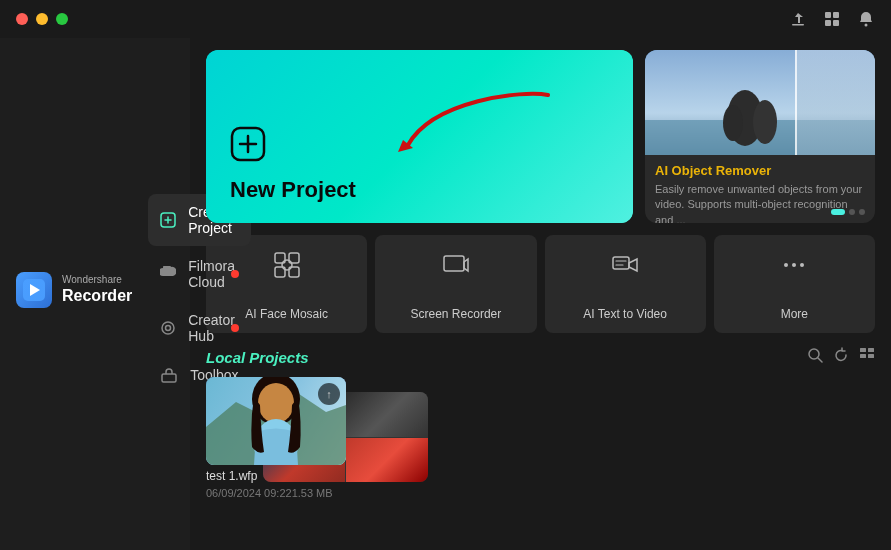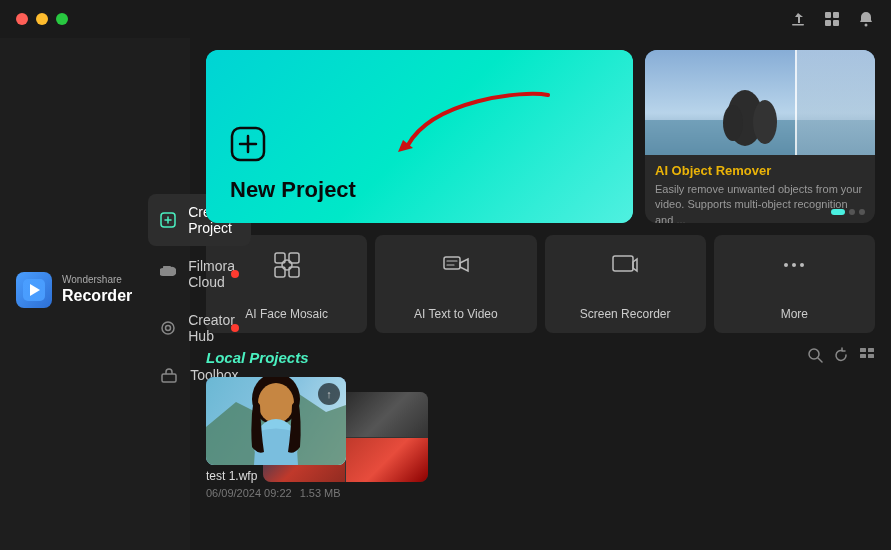--- a/index.html
+++ b/index.html
@@ -444,21 +444,20 @@
       color: #ccc;
     }
     .project-name {
       font-size: 12px;
       color: #ddd;
     }
     .project-meta {
       font-size: 11px;
       color: #777;
       display: flex;
-      gap: 8px;
     }
   </style>
 </head>
 <body>
 
 <div class="title-bar">
   <div class="traffic-lights">
     <div class="traffic-light tl-close"></div>
     <div class="traffic-light tl-min"></div>
     <div class="traffic-light tl-max"></div>
@@ -646,36 +645,36 @@
             <rect x="16" y="16" width="10" height="10" rx="2" stroke="#bbb" stroke-width="1.5" fill="none"></rect>
             <circle cx="14" cy="14" r="5" stroke="#bbb" stroke-width="1.5" fill="none"></circle>
           </svg>
         </div>
         <span class="tool-label">AI Face Mosaic</span>
       </div>
 
       <div class="tool-card">
         <div class="tool-icon">
           <svg width="28" height="28" viewBox="0 0 28 28" fill="none">
+            <rect x="2" y="5" width="20" height="15" rx="2" stroke="#bbb" stroke-width="1.5" fill="none"></rect>
+            <path d="M22 11l4-3v12l-4-3V11z" stroke="#bbb" stroke-width="1.5" fill="none"></path>
+          </svg>
+        </div>
+        <span class="tool-label">Screen Recorder</span>
+      </div>
+
+      <div class="tool-card">
+        <div class="tool-icon">
+          <svg width="28" height="28" viewBox="0 0 28 28" fill="none">
             <rect x="2" y="6" width="16" height="12" rx="2" stroke="#bbb" stroke-width="1.5" fill="none"></rect>
             <path d="M18 12l8-4v12l-8-4V12z" stroke="#bbb" stroke-width="1.5" fill="none"></path>
             <path d="M5 10h10M5 14h7" stroke="#bbb" stroke-width="1.2" stroke-linecap="round"></path>
           </svg>
         </div>
         <span class="tool-label">AI Text to Video</span>
-      </div>
-
-      <div class="tool-card">
-        <div class="tool-icon">
-          <svg width="28" height="28" viewBox="0 0 28 28" fill="none">
-            <rect x="2" y="5" width="20" height="15" rx="2" stroke="#bbb" stroke-width="1.5" fill="none"></rect>
-            <path d="M22 11l4-3v12l-4-3V11z" stroke="#bbb" stroke-width="1.5" fill="none"></path>
-          </svg>
-        </div>
-        <span class="tool-label">Screen Recorder</span>
       </div>
 
       <div class="tool-card">
         <div class="tool-icon">
           <svg width="28" height="28" viewBox="0 0 28 28" fill="none">
             <circle cx="6" cy="14" r="2" fill="#bbb"></circle>
             <circle cx="14" cy="14" r="2" fill="#bbb"></circle>
             <circle cx="22" cy="14" r="2" fill="#bbb"></circle>
           </svg>
         </div>

